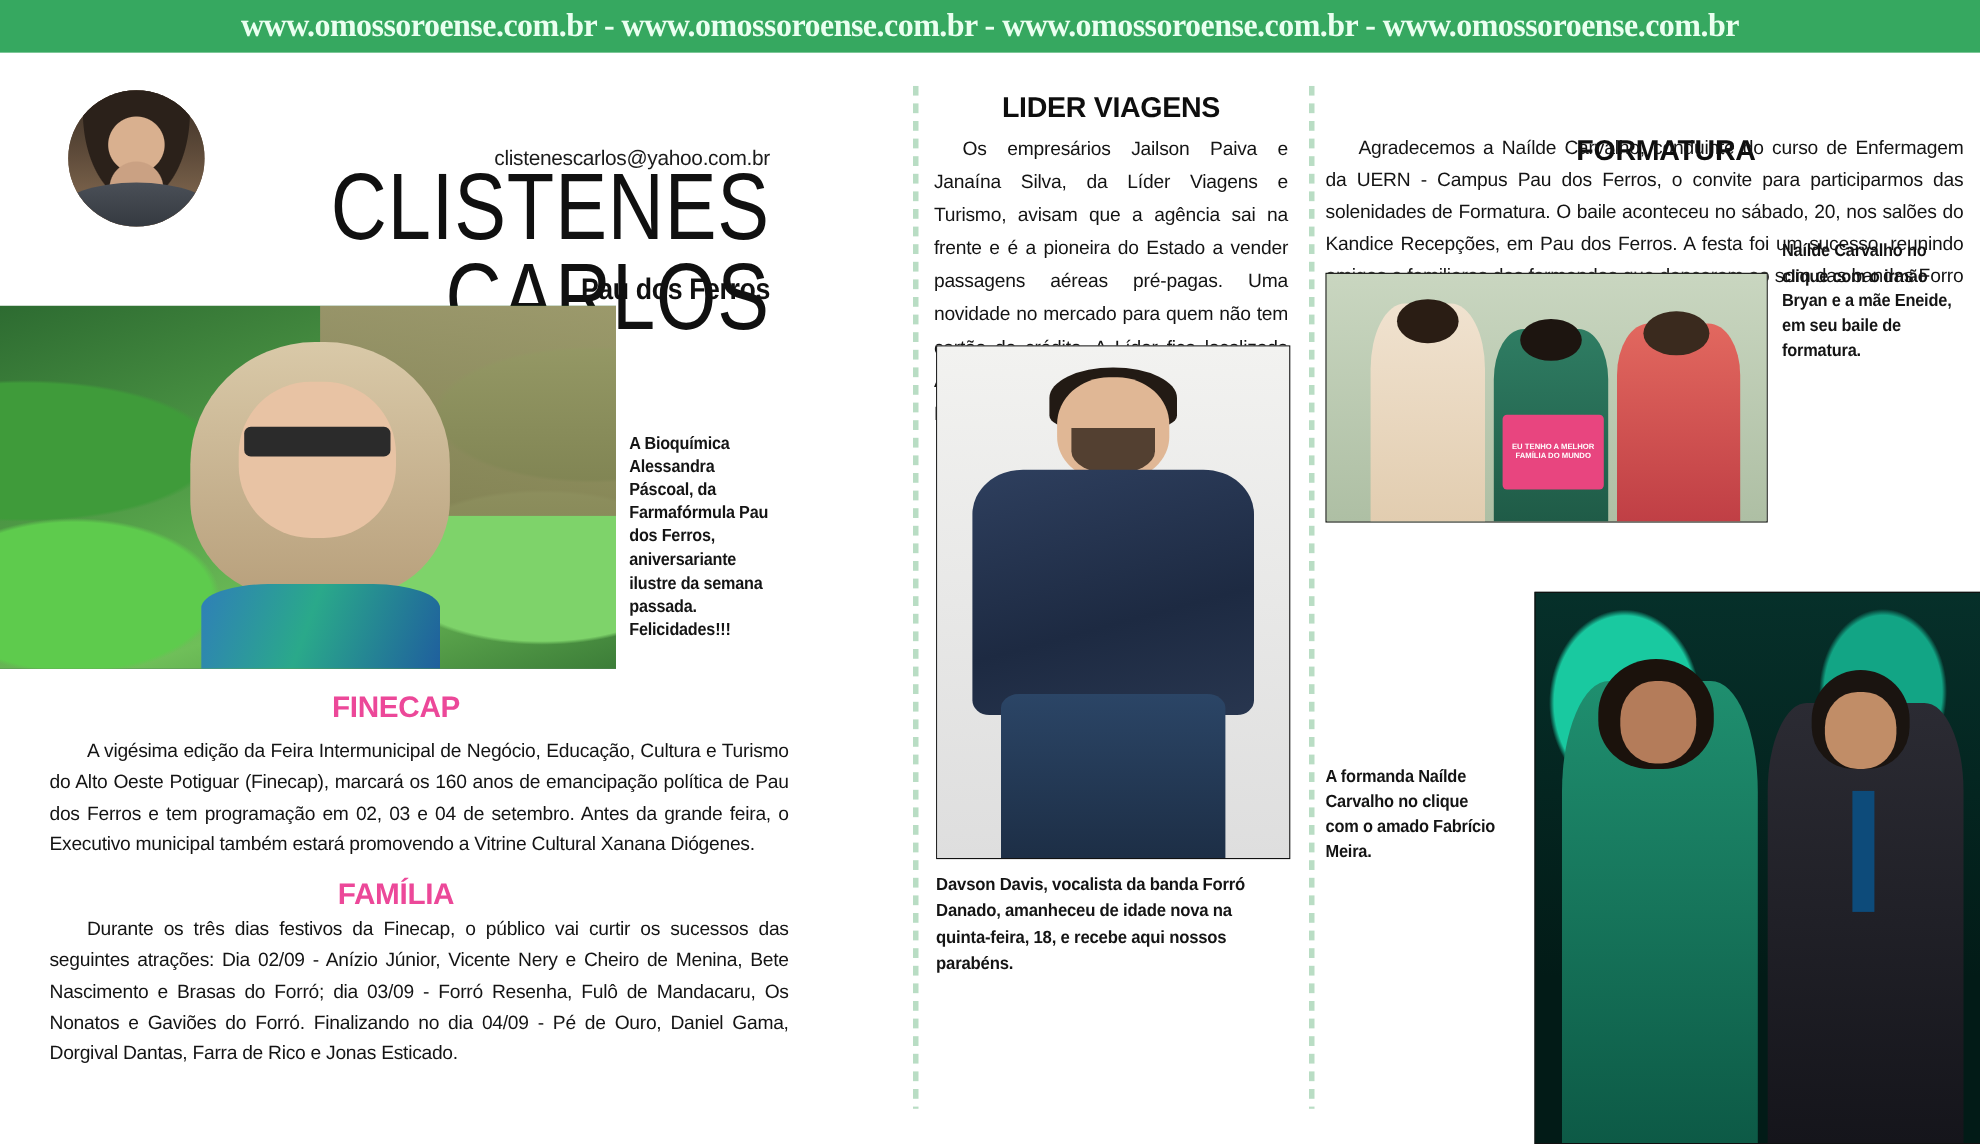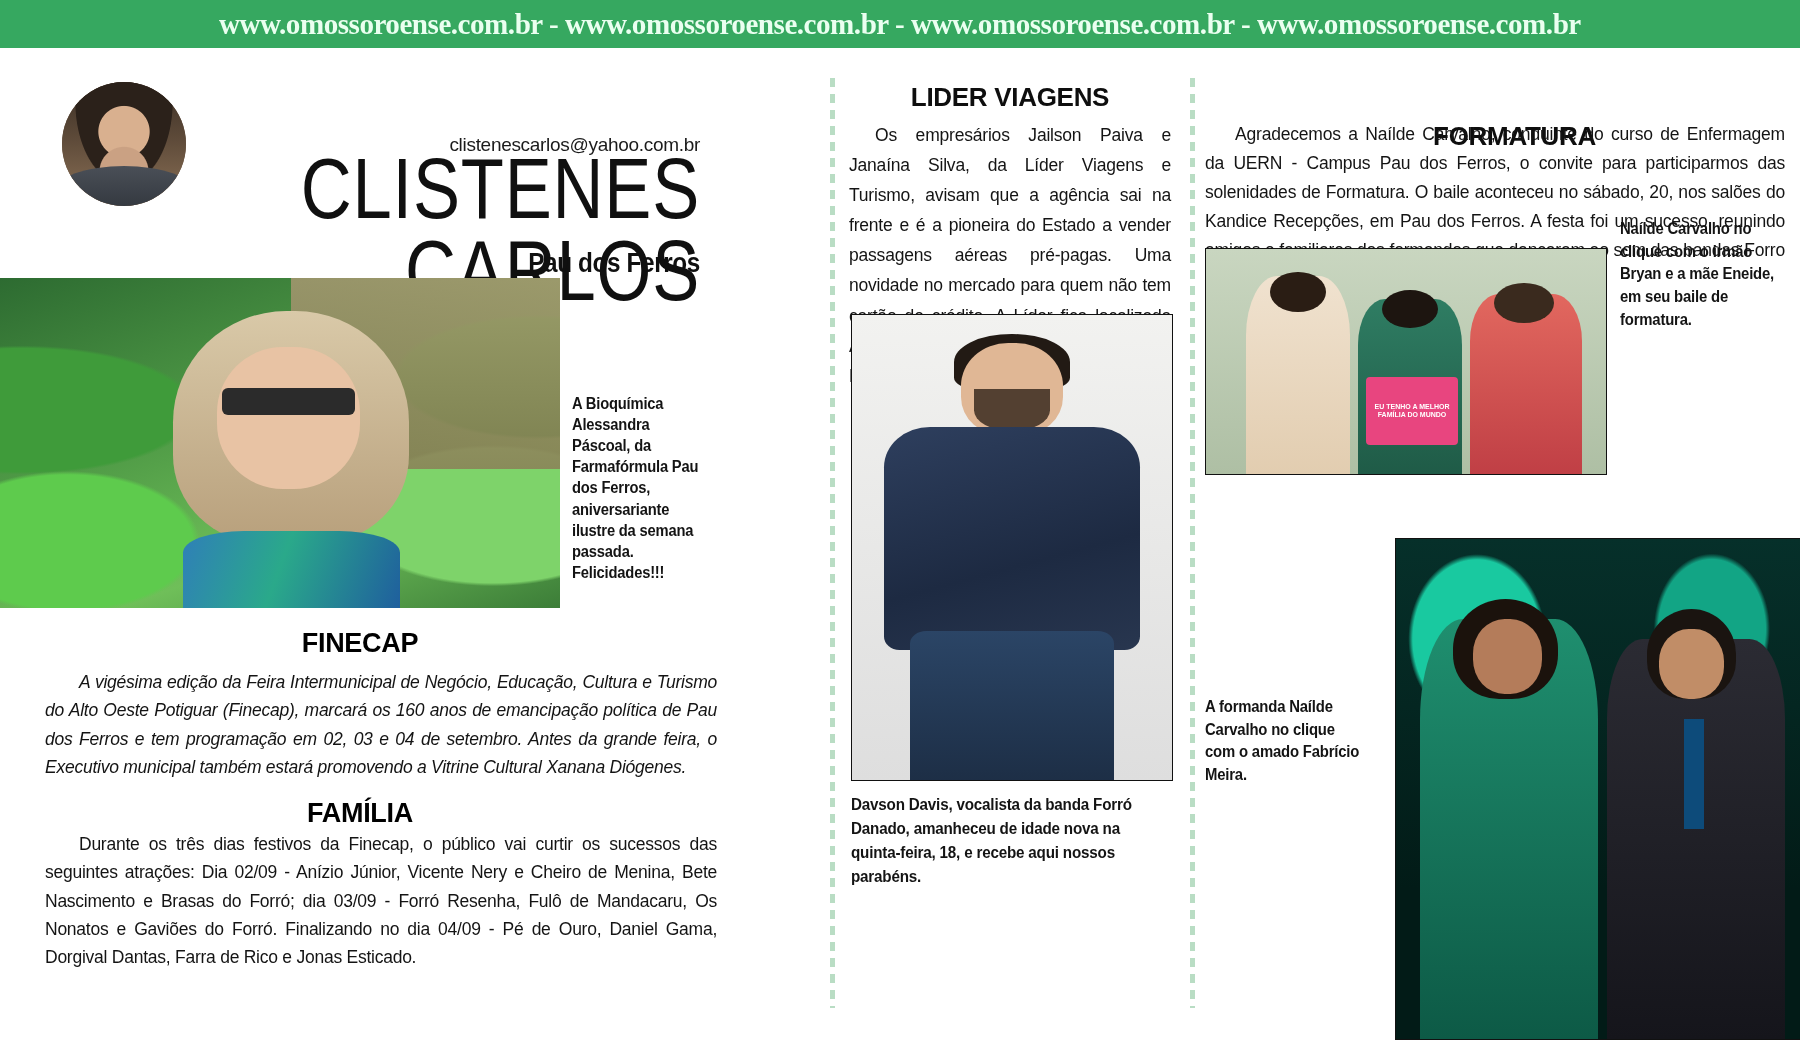--- a/index.html
+++ b/index.html
@@ -138,33 +138,33 @@
     font-size:16px;line-height:1.32;
     font-weight:700;color:#141414;
     letter-spacing:-0.2px;
     transform:scaleX(0.92);
     transform-origin:0 0;
   }
 
   .sec-head{
     position:absolute;
     text-align:center;
-    font-size:27px;font-weight:700;color:#000000;
+    font-size:27px;font-weight:700;color:#ec4899;
     letter-spacing:-0.3px;
   }
   .sec-body{
     position:absolute;
     font-size:17.5px;line-height:1.62;
     color:#141414;text-align:justify;
     letter-spacing:-0.25px;
   }
   .sec-body .indent{display:block;text-indent:34px;}
 
   #finecap-head{left:0px;top:580px;width:720px;}
-  #finecap-body{left:45px;top:620px;width:672px;font-style:italic;}
+  #finecap-body{left:45px;top:620px;width:672px;}
   #atracoes-head{left:0px;top:750px;width:720px;}
   #atracoes-body{left:45px;top:782px;width:672px;}
 
   
   .col-mid{position:absolute;left:845px;top:0px;width:330px;height:708px;}
   .mid-head{
     position:absolute;left:0;top:34px;width:330px;text-align:center;
     font-size:26px;font-weight:700;color:#0e0e0e;letter-spacing:-0.3px;
   }
   .mid-body{

